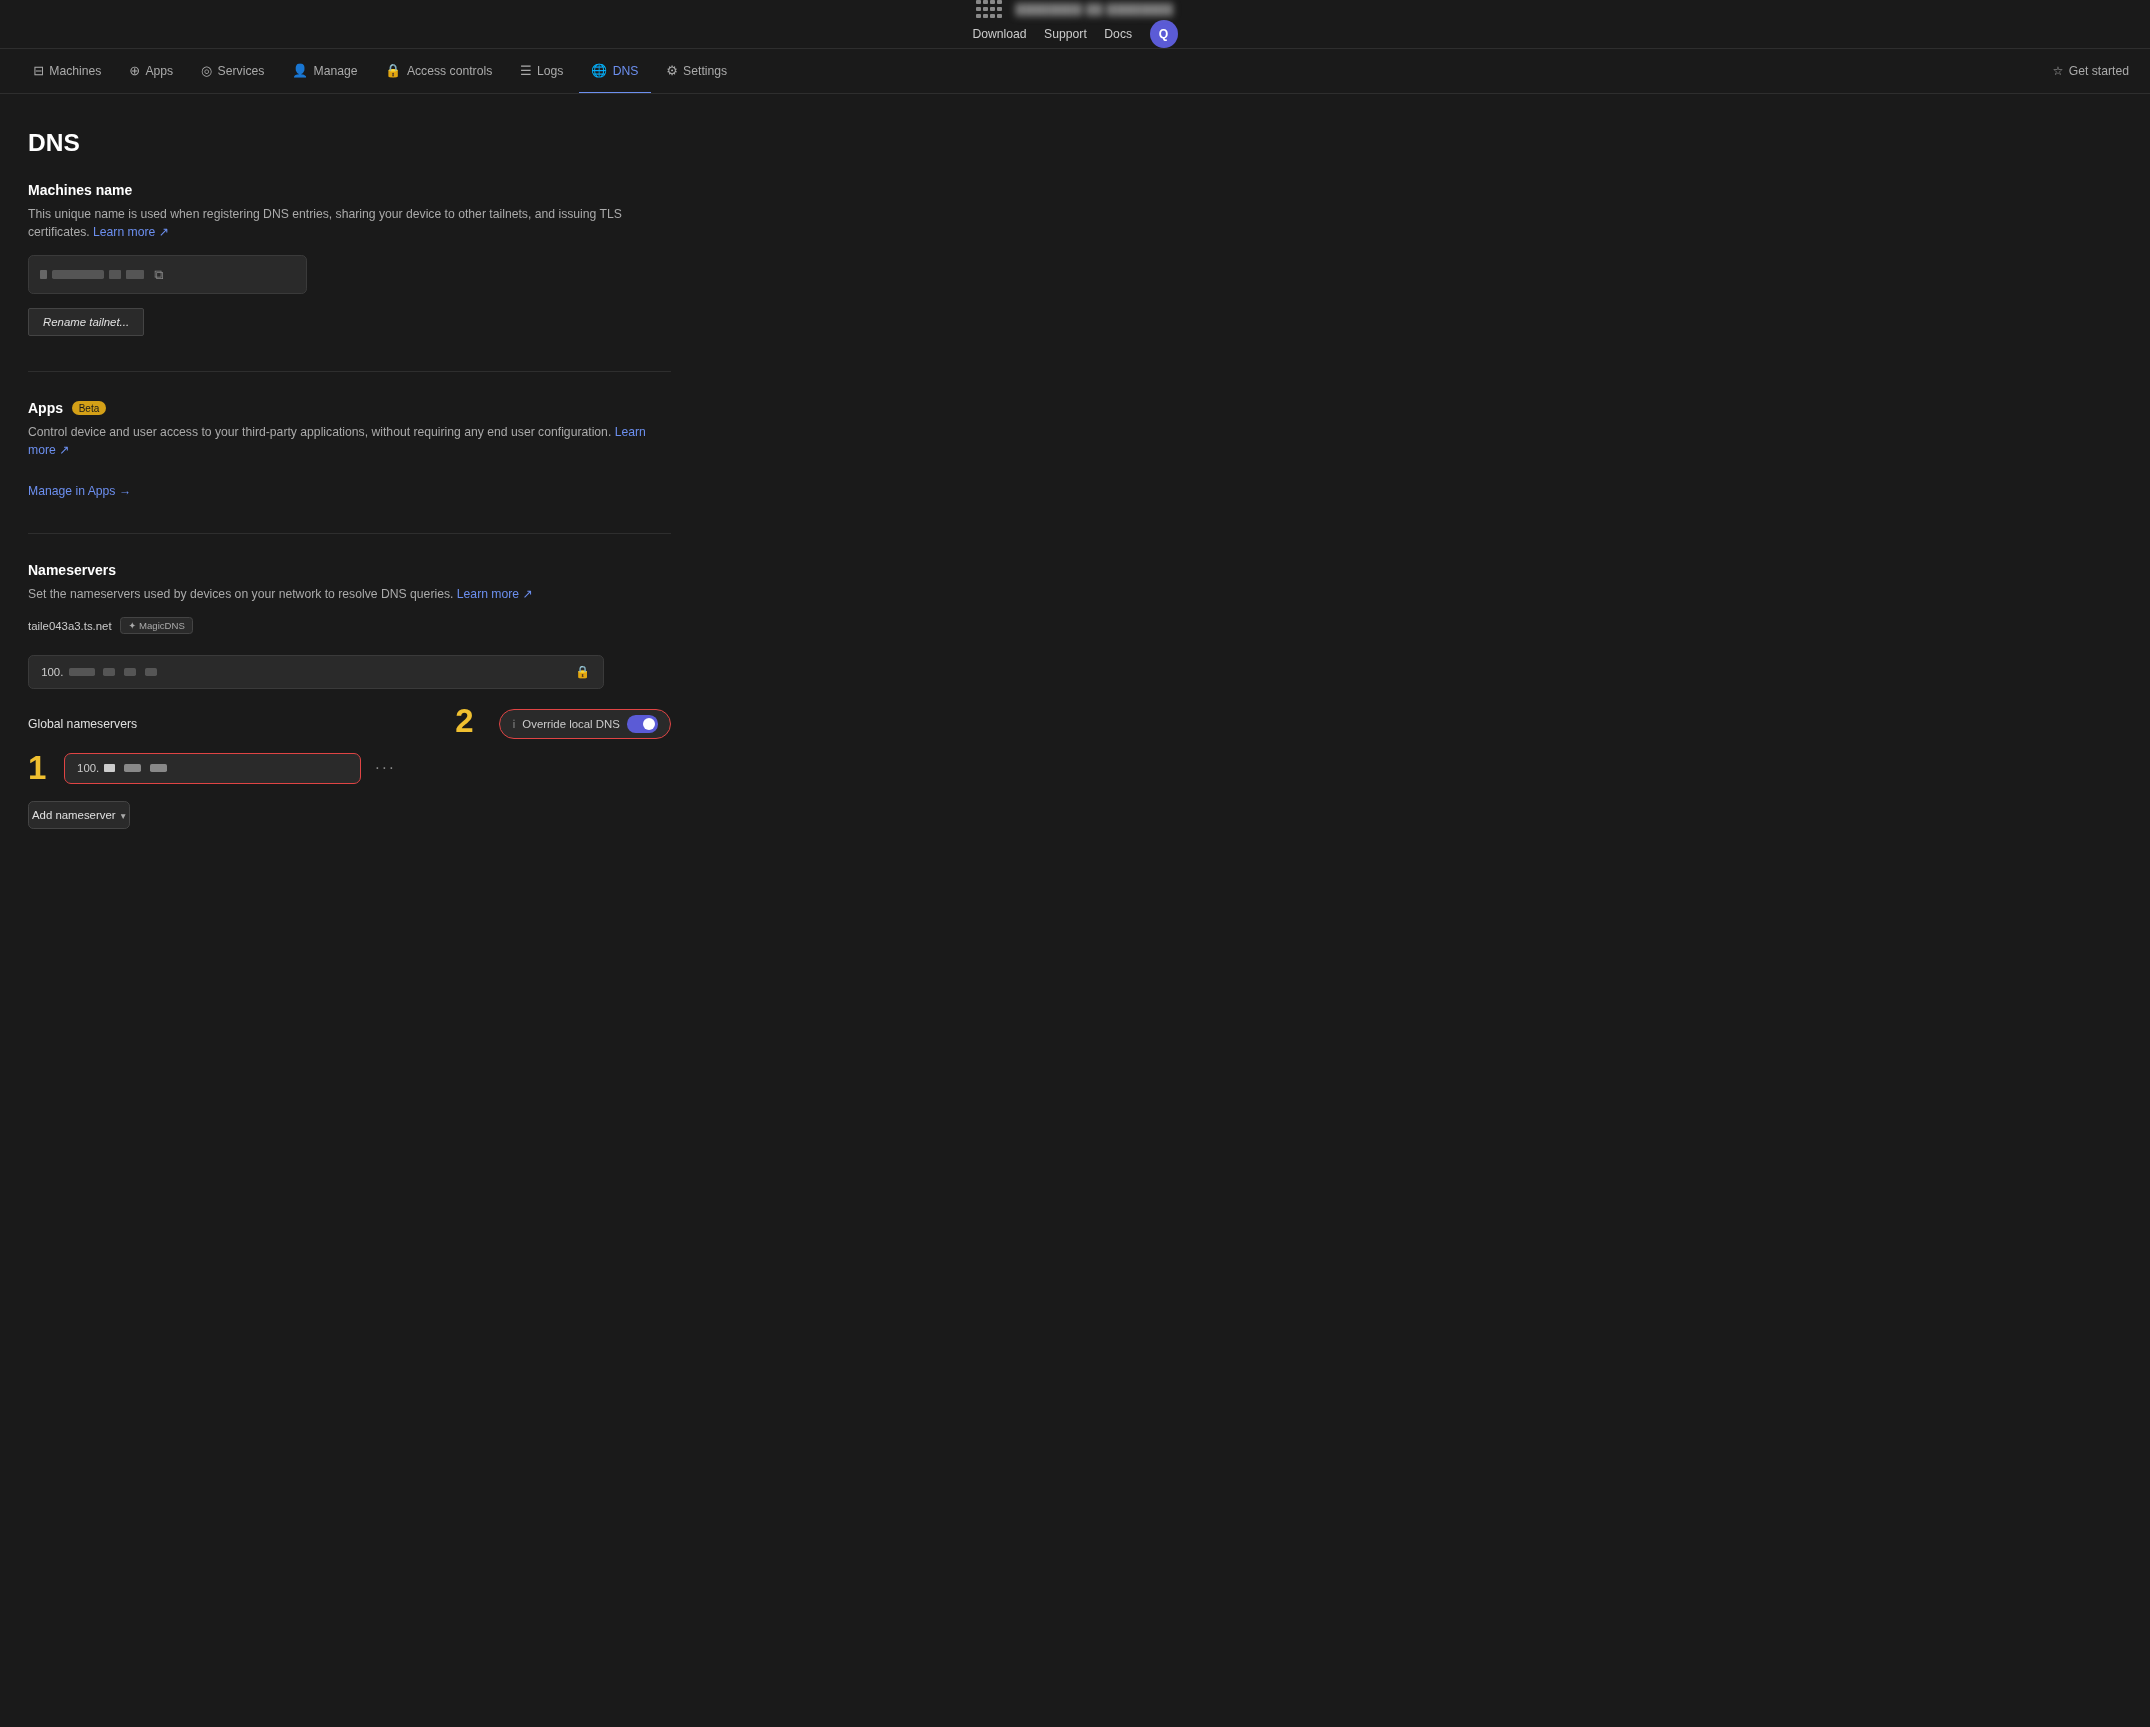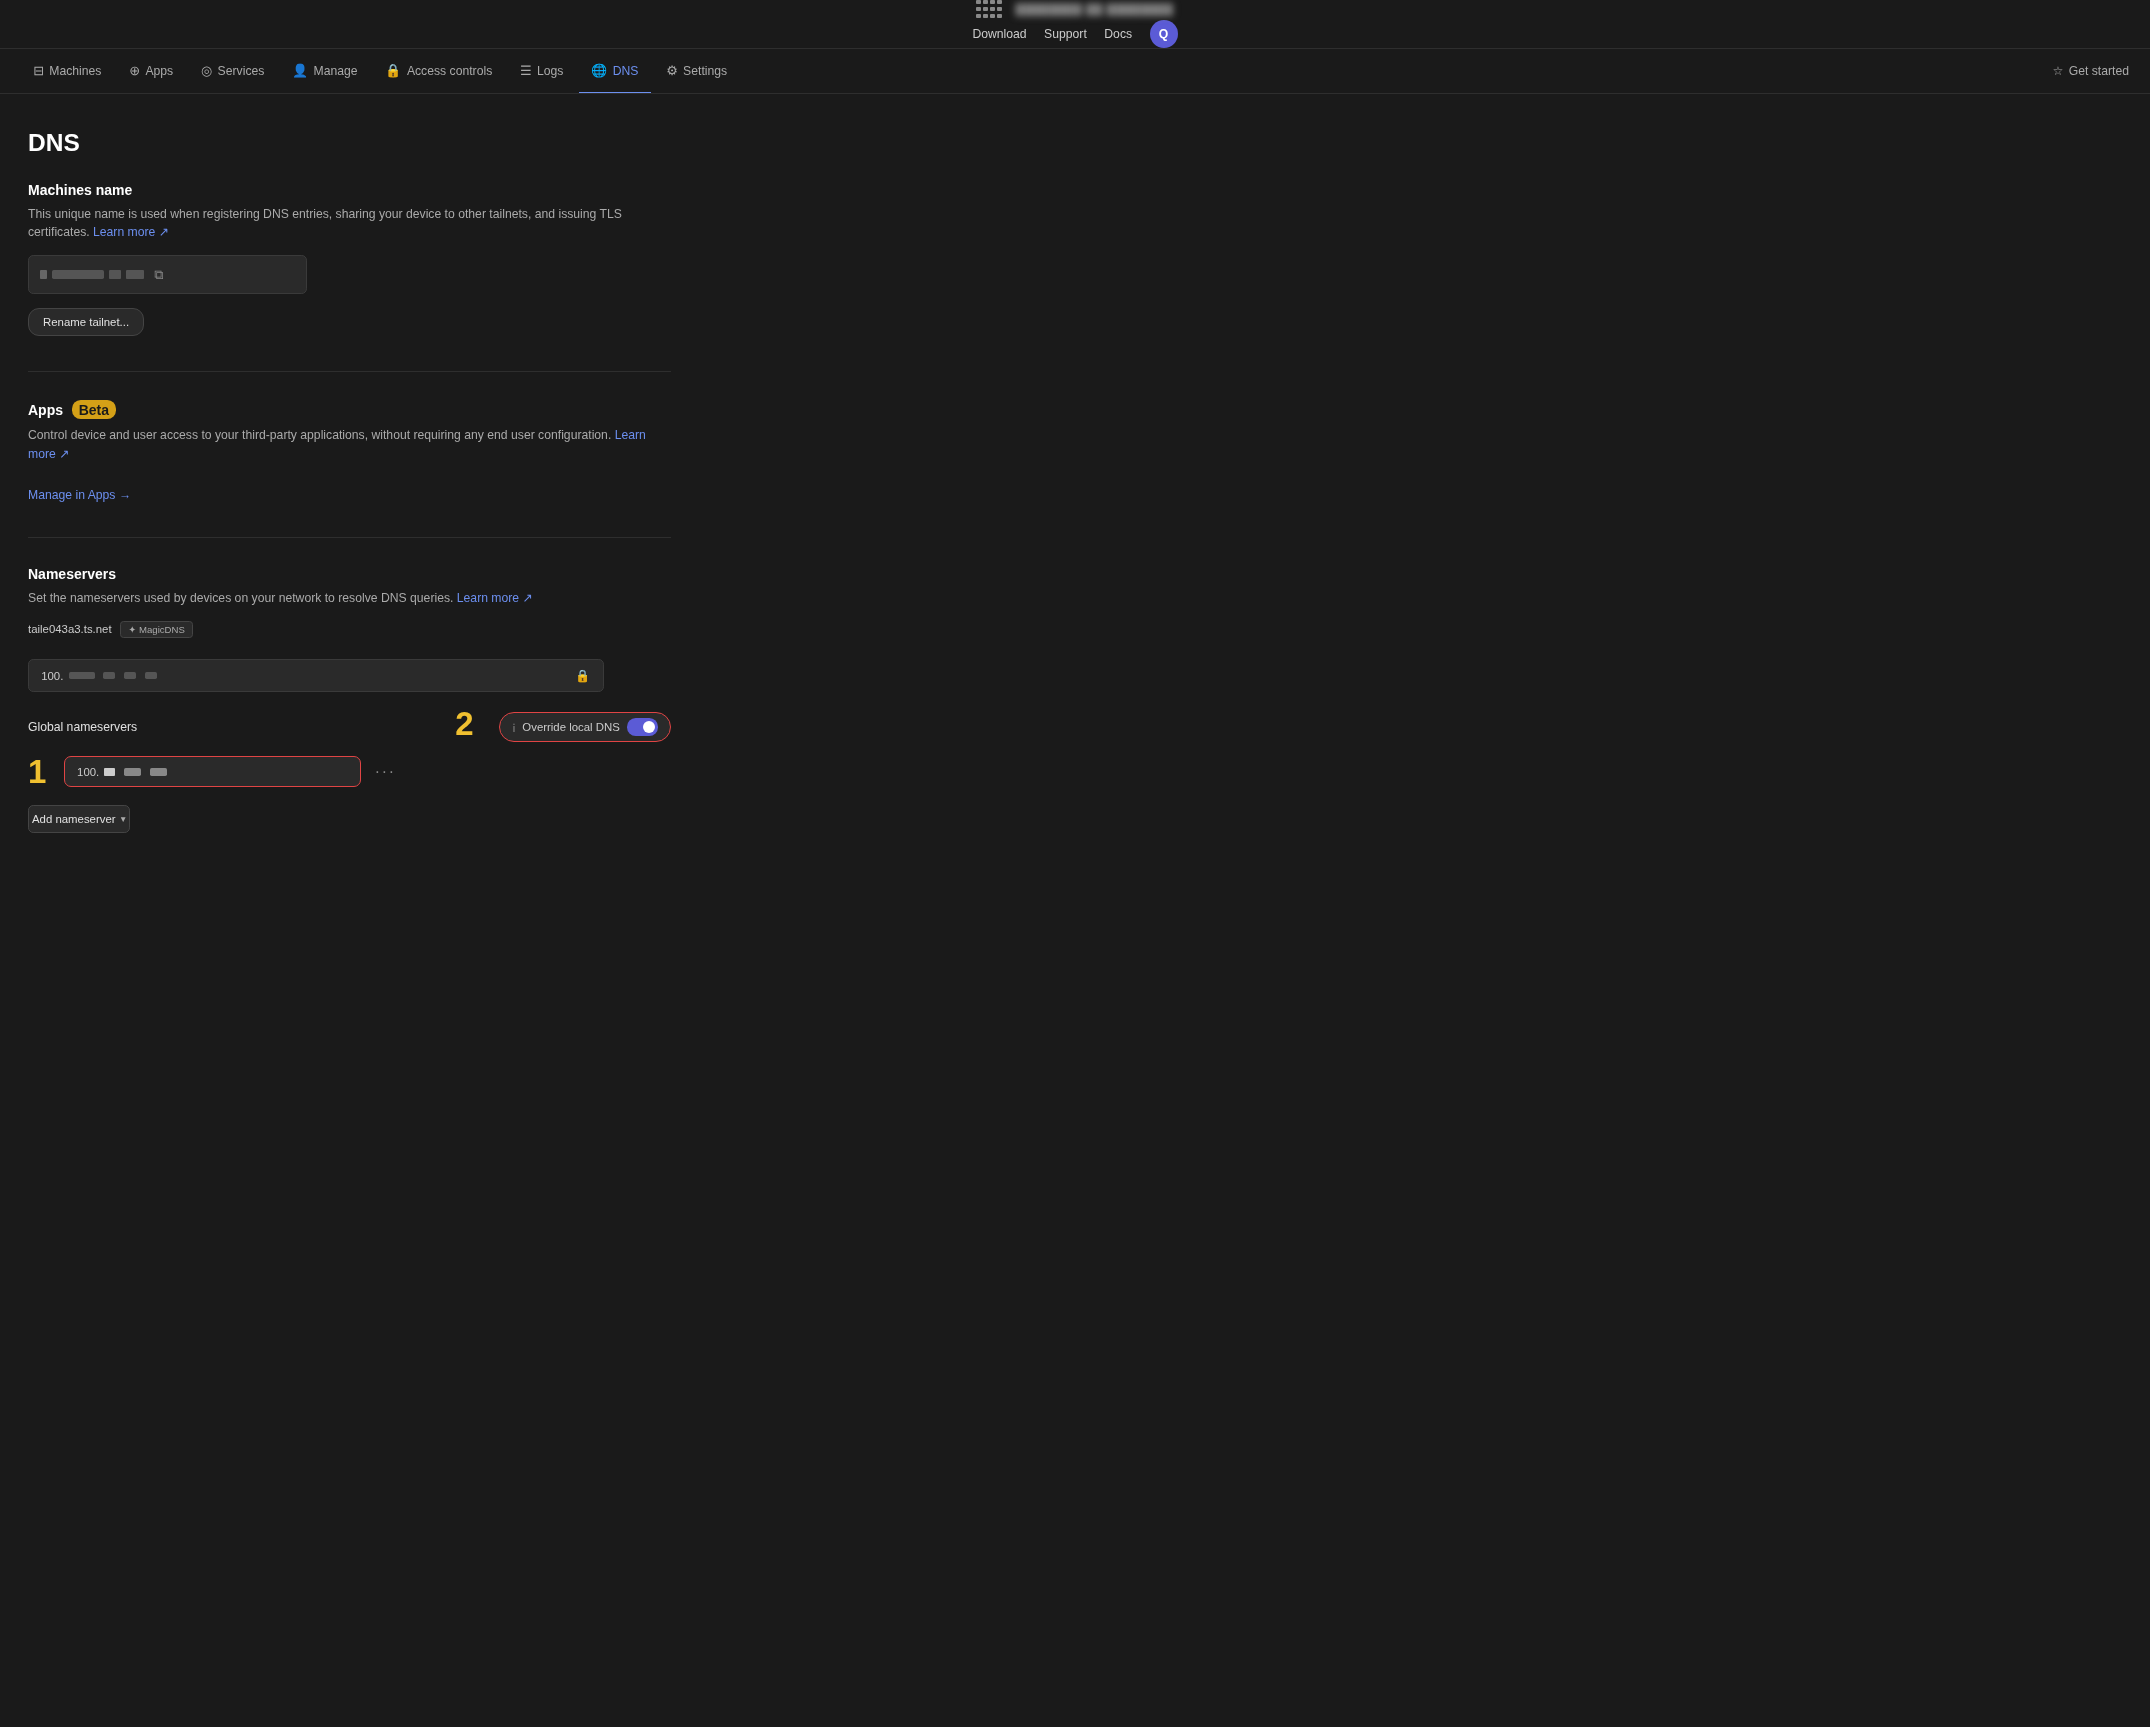--- a/index.html
+++ b/index.html
@@ -171,39 +171,40 @@
       color: #888;
       cursor: pointer;
       padding: 3.5px;
       font-size: 13px;
     }
 
     
     .rename-btn {
       background: #2a2a2a;
       border: 0.9px solid #444;
-      border-radius: 11px;
+      border-radius: 2px;
       padding: 7px 14px;
       color: #e0e0e0;
       cursor: pointer;
       font-size: 11.4px;
+      font-style: italic;
     }
 
     
     .apps-title-row {
       display: flex;
       align-items: center;
       gap: 8.7px;
       margin-bottom: 7px;
     }
     .beta-badge {
       background: #d4a017;
       color: #1a1a1a;
-      font-size: 14px;
-      font-weight: 700;
+      font-size: 10px;
+      font-weight: 400;
       padding: 1.7px 7px;
       border-radius: 8.7px;
     }
     .manage-link {
       color: #6c8fef;
       text-decoration: none;
       font-size: 12.2px;
       display: inline-flex;
       align-items: center;
       gap: 3.5px;

